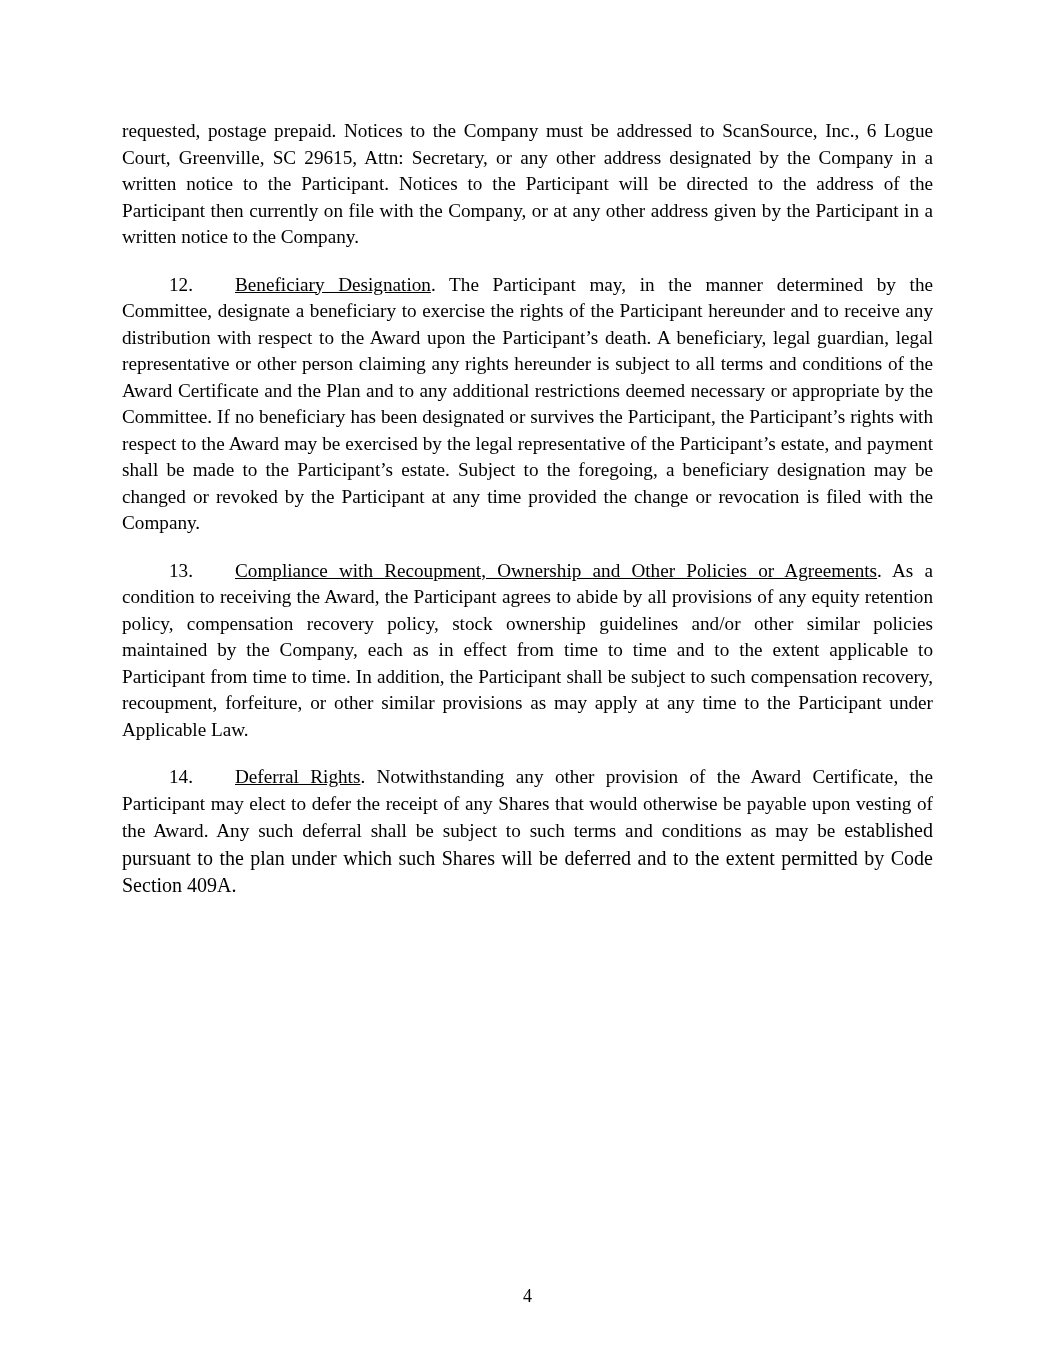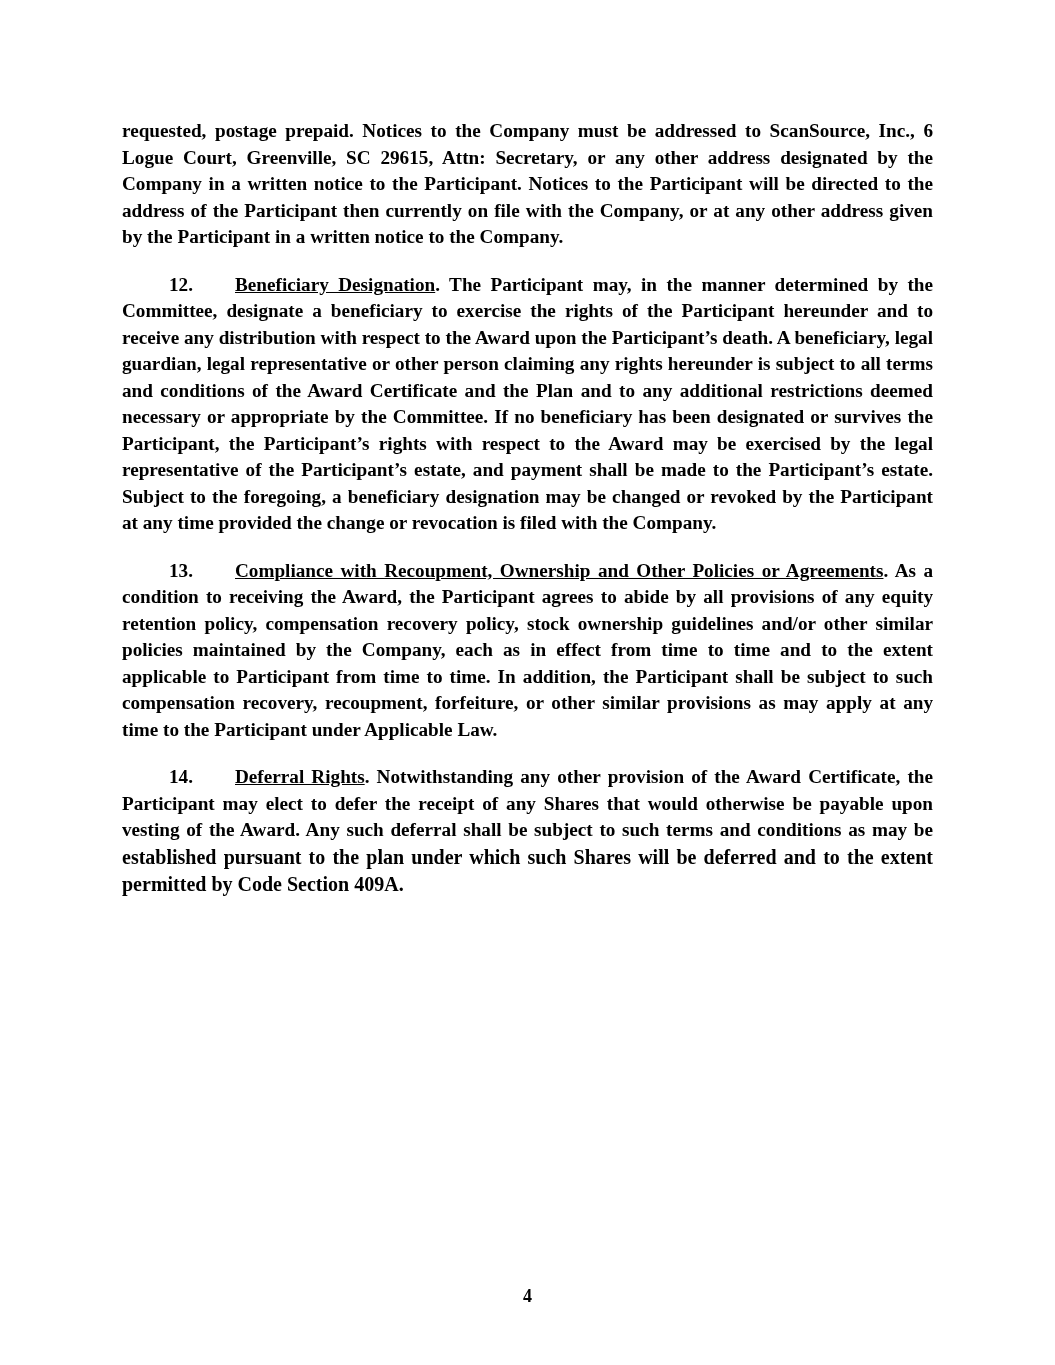--- a/index.html
+++ b/index.html
@@ -16,21 +16,20 @@
     overflow: hidden;
   }
   .page {
     position: absolute;
     top: 0;
     left: 0;
     width: 1055px;
     height: 1365px;
     box-sizing: border-box;
     padding: 118px 122px 0 122px;
-    font-weight: bold;
   }
   .para {
     font-size: 19.2px;
     line-height: 26.5px;
     text-align: justify;
     text-justify: inter-word;
     margin: 0 0 21px 0;
     hyphens: none;
   }
   .para.cont {

